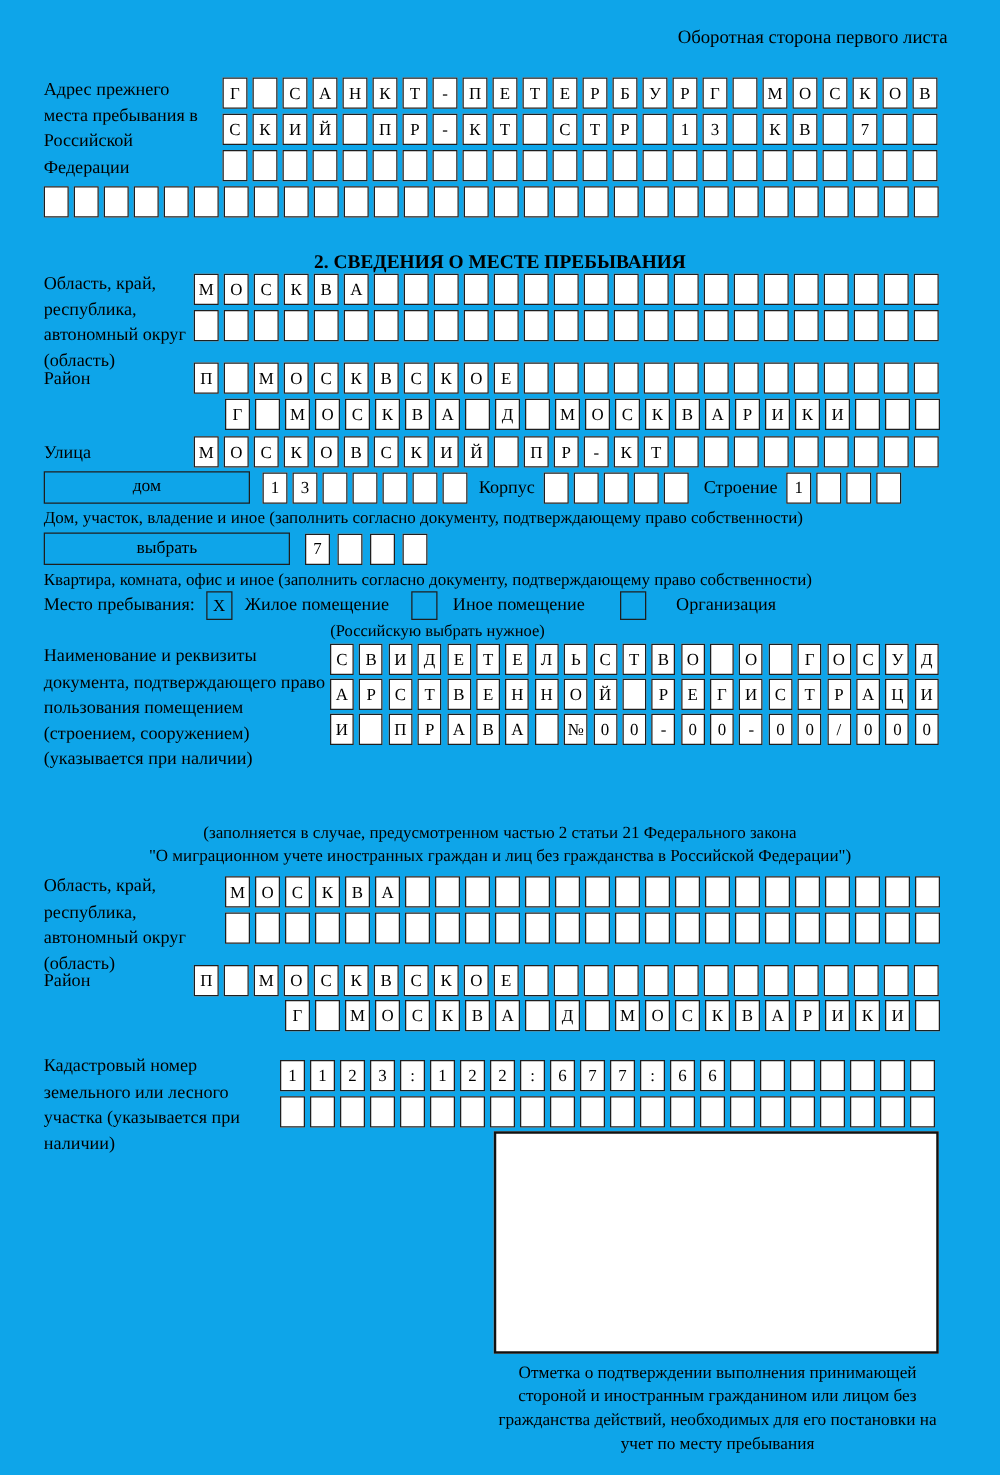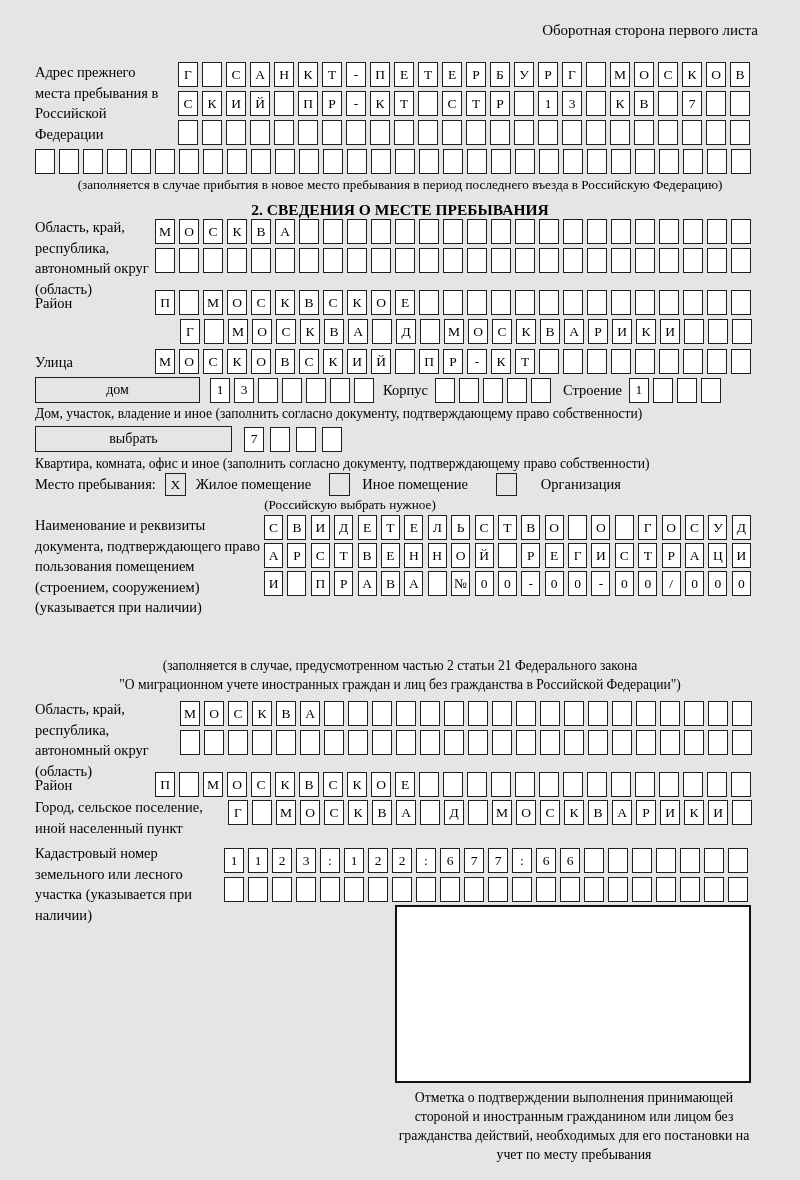--- a/index.html
+++ b/index.html
@@ -1,18 +1,18 @@
 <!DOCTYPE html>
 <html><head>
 <meta charset="utf-8">
 <style>
   * { margin:0; padding:0; box-sizing:border-box; }
   html,body { background:#ffffff; }
   .page {
-    position:relative; width:800px; height:1180px; background:#e5e5e5;
+    position:relative; width:800px; height:1180px; background:#0ea5e9;
     font-family:"Liberation Serif", serif; color:#000; overflow:hidden;
   }
   .abs { position:absolute; }
   .label { font-size:14.5px; line-height:1.42; }
   .note  { font-size:13.2px; }
   .title { font-size:15.5px; font-weight:bold; text-align:center; width:100%; }
   .center { text-align:center; width:100%; }
   .cell-row { display:flex; gap:4px; margin-bottom:4px; }
   .cell {
     width:20px; height:25px; border:1.4px solid #1f1f1f; background:#fff;
@@ -144,21 +144,20 @@
       <div class="cell"></div>
       <div class="cell"></div>
       <div class="cell"></div>
       <div class="cell"></div>
       <div class="cell"></div>
       <div class="cell"></div>
       <div class="cell"></div>
       <div class="cell"></div>
       <div class="cell"></div>
     </div>
-  <div class="abs note center" style="top:177px;">(заполняется в случае прибытия в новое место пребывания в период последнего въезда в Российскую Федерацию)</div>
 
   <div class="abs title" style="top:201px;">2. СВЕДЕНИЯ О МЕСТЕ ПРЕБЫВАНИЯ</div>
 
   <div class="abs label" style="left:35px; top:217px; width:118px;">Область, край, республика, автономный округ (область)</div>
   <div class="abs" style="left:155px; top:219px;">
     <div class="cell-row">
         <div class="cell">М</div>
         <div class="cell">О</div>
         <div class="cell">С</div>
         <div class="cell">К</div>
@@ -503,21 +502,20 @@
       <div class="cell"></div>
       <div class="cell"></div>
       <div class="cell"></div>
       <div class="cell"></div>
       <div class="cell"></div>
       <div class="cell"></div>
       <div class="cell"></div>
       <div class="cell"></div>
     </div>
 
-  <div class="abs label" style="left:35px; top:797px; width:198px;">Город, сельское поселение, иной населенный пункт</div>
   <div class="abs cell-row" style="left:228px; top:800px;">
       <div class="cell">Г</div>
       <div class="cell"></div>
       <div class="cell">М</div>
       <div class="cell">О</div>
       <div class="cell">С</div>
       <div class="cell">К</div>
       <div class="cell">В</div>
       <div class="cell">А</div>
       <div class="cell"></div>

